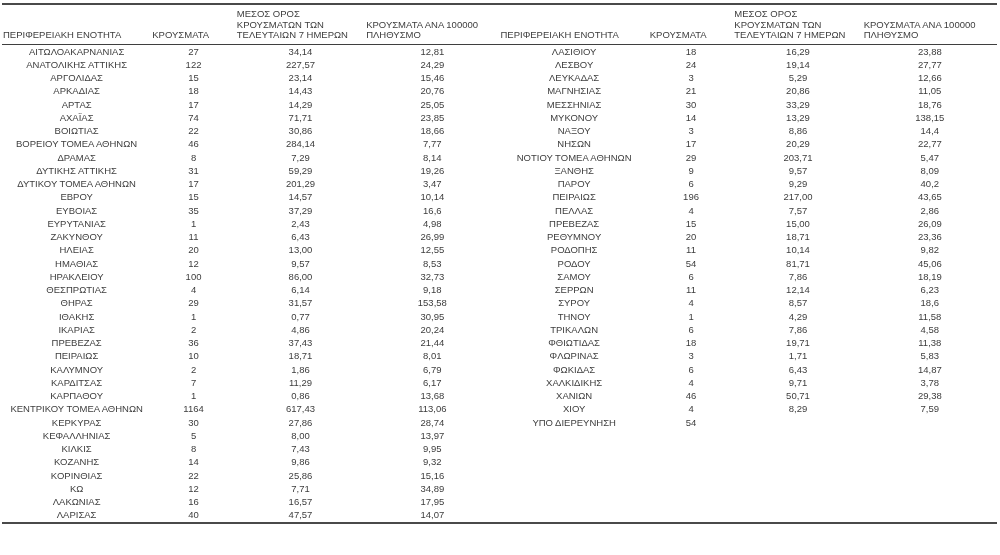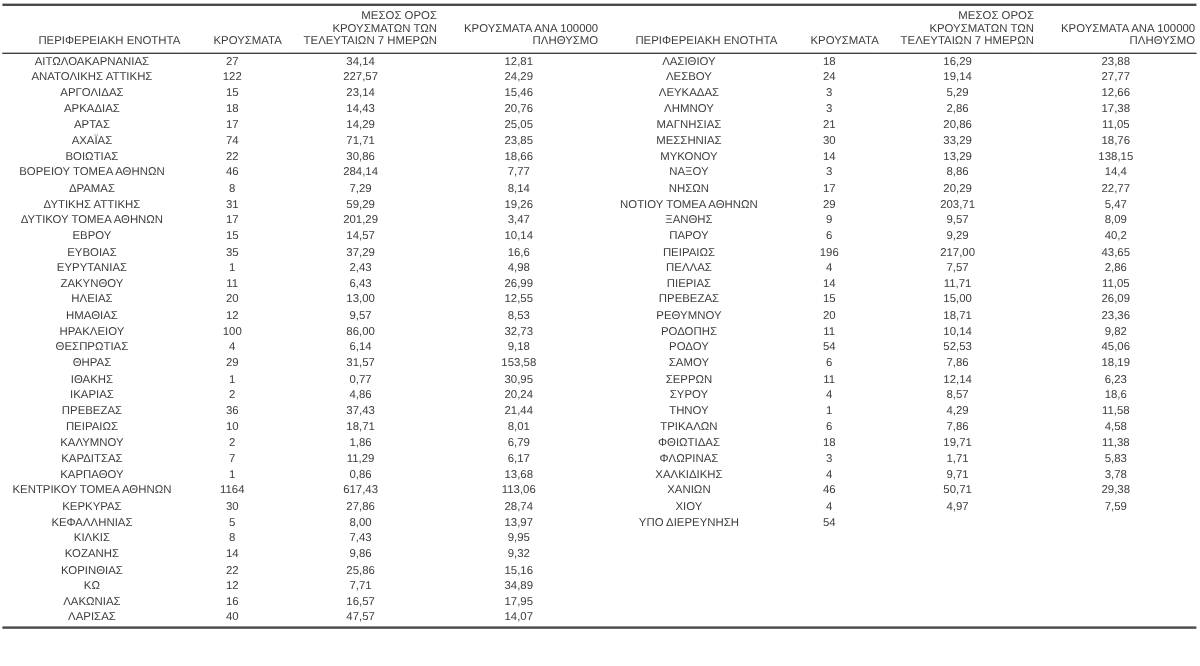--- a/index.html
+++ b/index.html
@@ -26,21 +26,21 @@
   }
   col.c-region{width:30%;}
   col.c-cases{width:17%;}
   col.c-avg7{width:26%;}
   col.c-per100k{width:27%;}
   th{
     font-weight:normal;
     font-size:9.5px;
     line-height:10.5px;
     vertical-align:bottom;
-    text-align:right;
+    text-align:left;
     padding:4px 1px 3px;
     border-bottom:1px solid var(--border-light);
     white-space:pre-line;
     color:var(--text);
   }
   td{
     font-size:9.5px;
     height:13.25px;
     line-height:13.25px;
     padding:0 1px;
@@ -325,26 +325,20 @@
             <td>19,14</td>
             <td>27,77</td>
           </tr>
           <tr>
             <td>ΛΕΥΚΑΔΑΣ</td>
             <td>3</td>
             <td>5,29</td>
             <td>12,66</td>
           </tr>
           <tr>
-            <td>ΛΗΜΝΟΥ</td>
-            <td>3</td>
-            <td>2,86</td>
-            <td>17,38</td>
-          </tr>
-          <tr>
             <td>ΜΑΓΝΗΣΙΑΣ</td>
             <td>21</td>
             <td>20,86</td>
             <td>11,05</td>
           </tr>
           <tr>
             <td>ΜΕΣΣΗΝΙΑΣ</td>
             <td>30</td>
             <td>33,29</td>
             <td>18,76</td>
@@ -391,47 +385,41 @@
             <td>217,00</td>
             <td>43,65</td>
           </tr>
           <tr>
             <td>ΠΕΛΛΑΣ</td>
             <td>4</td>
             <td>7,57</td>
             <td>2,86</td>
           </tr>
           <tr>
-            <td>ΠΙΕΡΙΑΣ</td>
-            <td>14</td>
-            <td>11,71</td>
-            <td>11,05</td>
-          </tr>
-          <tr>
             <td>ΠΡΕΒΕΖΑΣ</td>
             <td>15</td>
             <td>15,00</td>
             <td>26,09</td>
           </tr>
           <tr>
             <td>ΡΕΘΥΜΝΟΥ</td>
             <td>20</td>
             <td>18,71</td>
             <td>23,36</td>
           </tr>
           <tr>
             <td>ΡΟΔΟΠΗΣ</td>
             <td>11</td>
             <td>10,14</td>
             <td>9,82</td>
           </tr>
           <tr>
             <td>ΡΟΔΟΥ</td>
             <td>54</td>
-            <td>52,53</td>
+            <td>81,71</td>
             <td>45,06</td>
           </tr>
           <tr>
             <td>ΣΑΜΟΥ</td>
             <td>6</td>
             <td>7,86</td>
             <td>18,19</td>
           </tr>
           <tr>
             <td>ΣΕΡΡΩΝ</td>
@@ -463,35 +451,41 @@
             <td>19,71</td>
             <td>11,38</td>
           </tr>
           <tr>
             <td>ΦΛΩΡΙΝΑΣ</td>
             <td>3</td>
             <td>1,71</td>
             <td>5,83</td>
           </tr>
           <tr>
+            <td>ΦΩΚΙΔΑΣ</td>
+            <td>6</td>
+            <td>6,43</td>
+            <td>14,87</td>
+          </tr>
+          <tr>
             <td>ΧΑΛΚΙΔΙΚΗΣ</td>
             <td>4</td>
             <td>9,71</td>
             <td>3,78</td>
           </tr>
           <tr>
             <td>ΧΑΝΙΩΝ</td>
             <td>46</td>
             <td>50,71</td>
             <td>29,38</td>
           </tr>
           <tr>
             <td>ΧΙΟΥ</td>
             <td>4</td>
-            <td>4,97</td>
+            <td>8,29</td>
             <td>7,59</td>
           </tr>
           <tr>
             <td>ΥΠΟ ΔΙΕΡΕΥΝΗΣΗ</td>
             <td>54</td>
             <td></td>
             <td></td>
           </tr>
         </tbody>
     </table>

